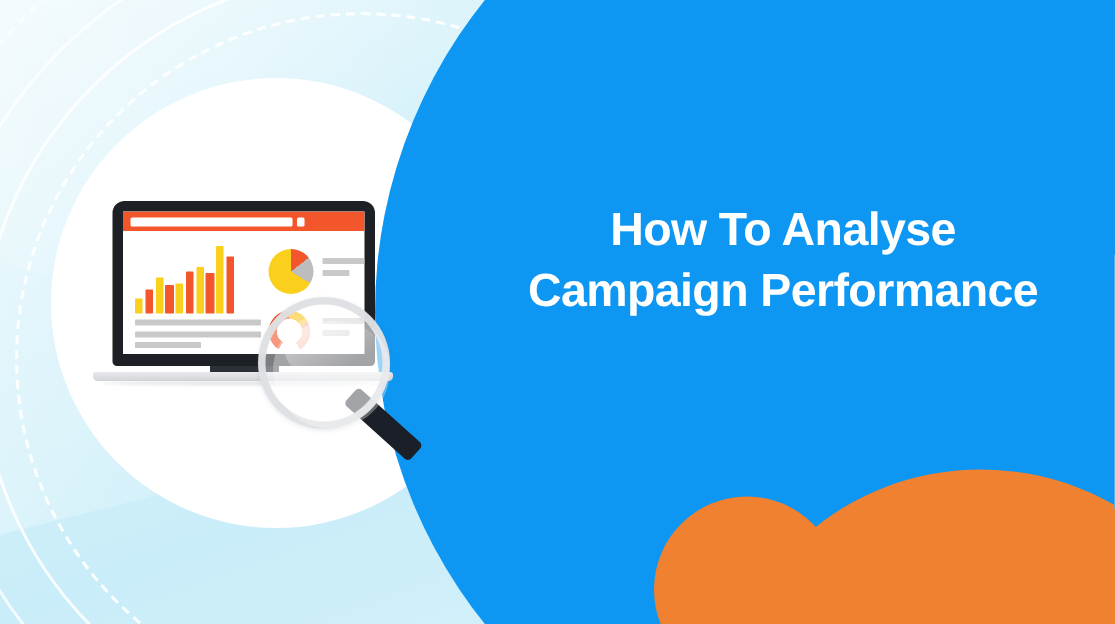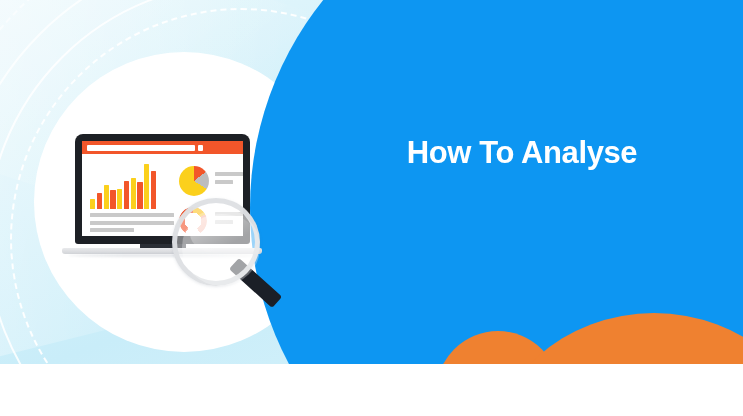--- a/index.html
+++ b/index.html
@@ -3,21 +3,21 @@
 <meta charset="utf-8">
 <style>
   * { margin:0; padding:0; box-sizing:border-box; }
   html, body {
     width:743px; height:416px;
     overflow:hidden;
     font-family:"Liberation Sans", sans-serif;
   }
   #stage {
     position:relative;
-    width:743px; height:364px;
+    width:743px; height:416px;
     background:#0f766e;
     overflow:hidden;
   }
 
   
   .bg-base {
     position:absolute; inset:0;
     background:
       linear-gradient(160deg, #e6f7fc 0%, #d4f1fa 35%, #c9edf9 60%, #d9f3fb 100%);
   }
@@ -268,20 +268,21 @@
 
   <div class="blue-circle"></div>
 
   <div class="orange-clip">
     <div class="orange-small"></div>
     <div class="orange-big"></div>
   </div>
 
   <div class="title">
     <span class="ln">How To Analyse</span>
+    <span class="ln">Campaign Performance</span>
   </div>
 
   <div class="laptop">
     <div class="lid">
       <div class="screen">
         <div class="browser-bar">
           <div class="addr"></div>
           <div class="addr-dot"></div>
         </div>
 

